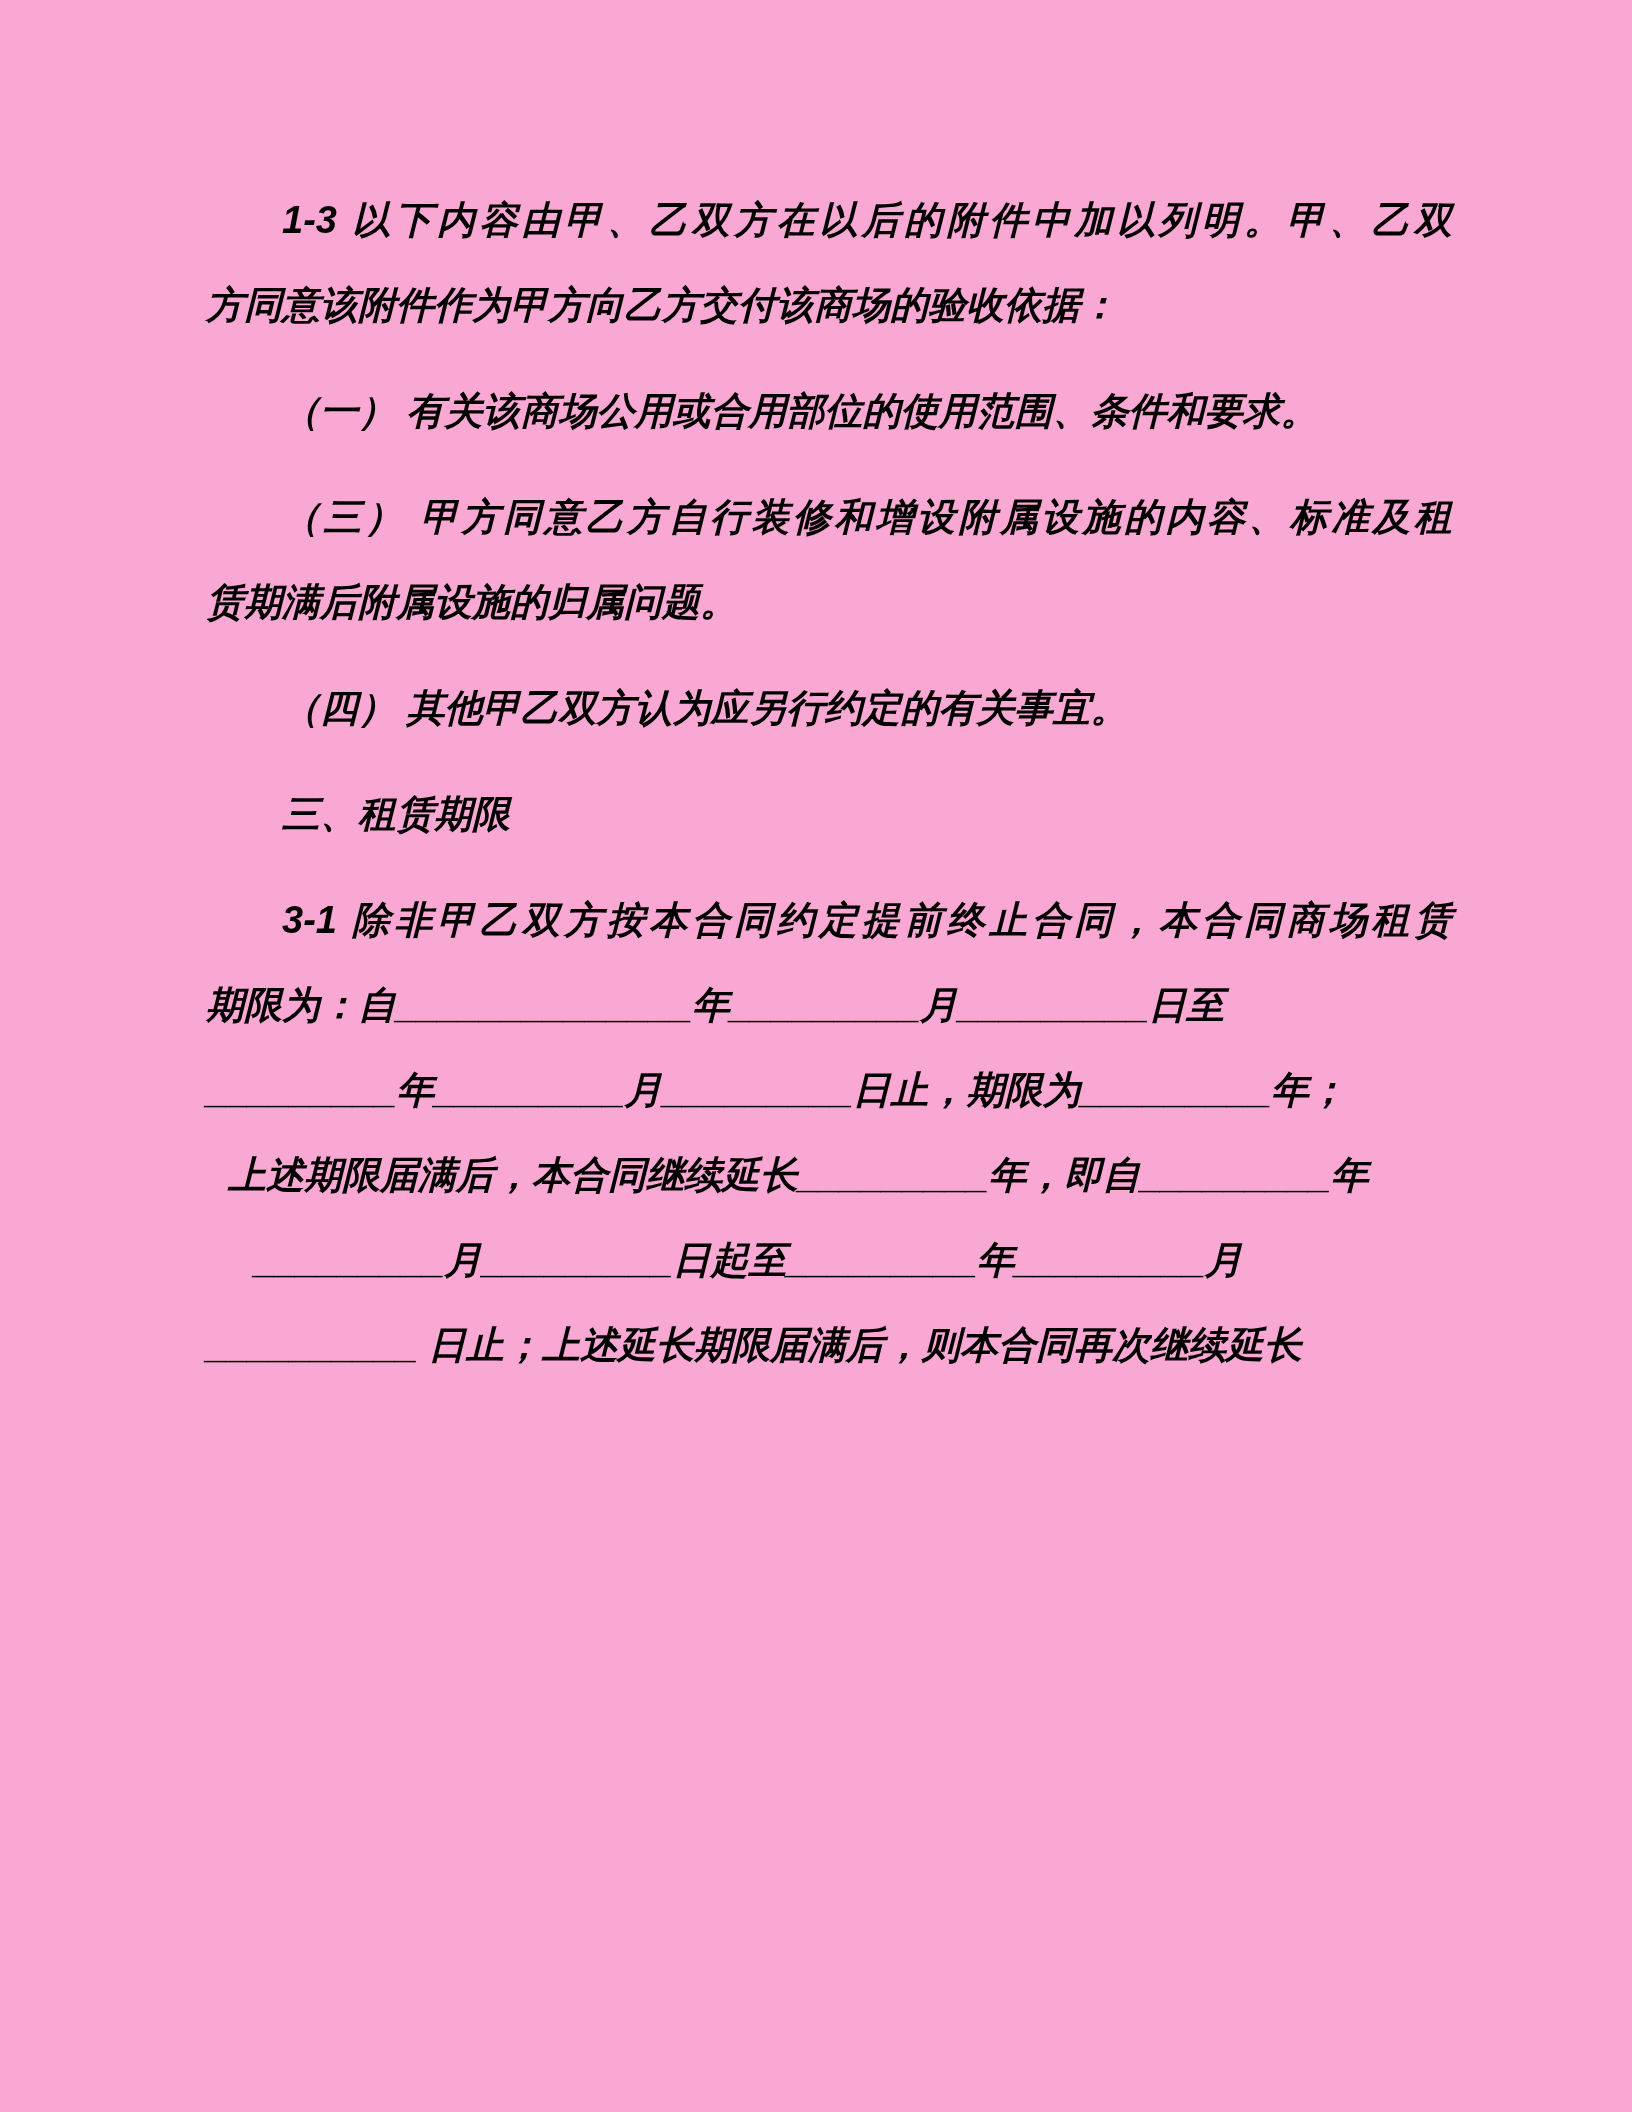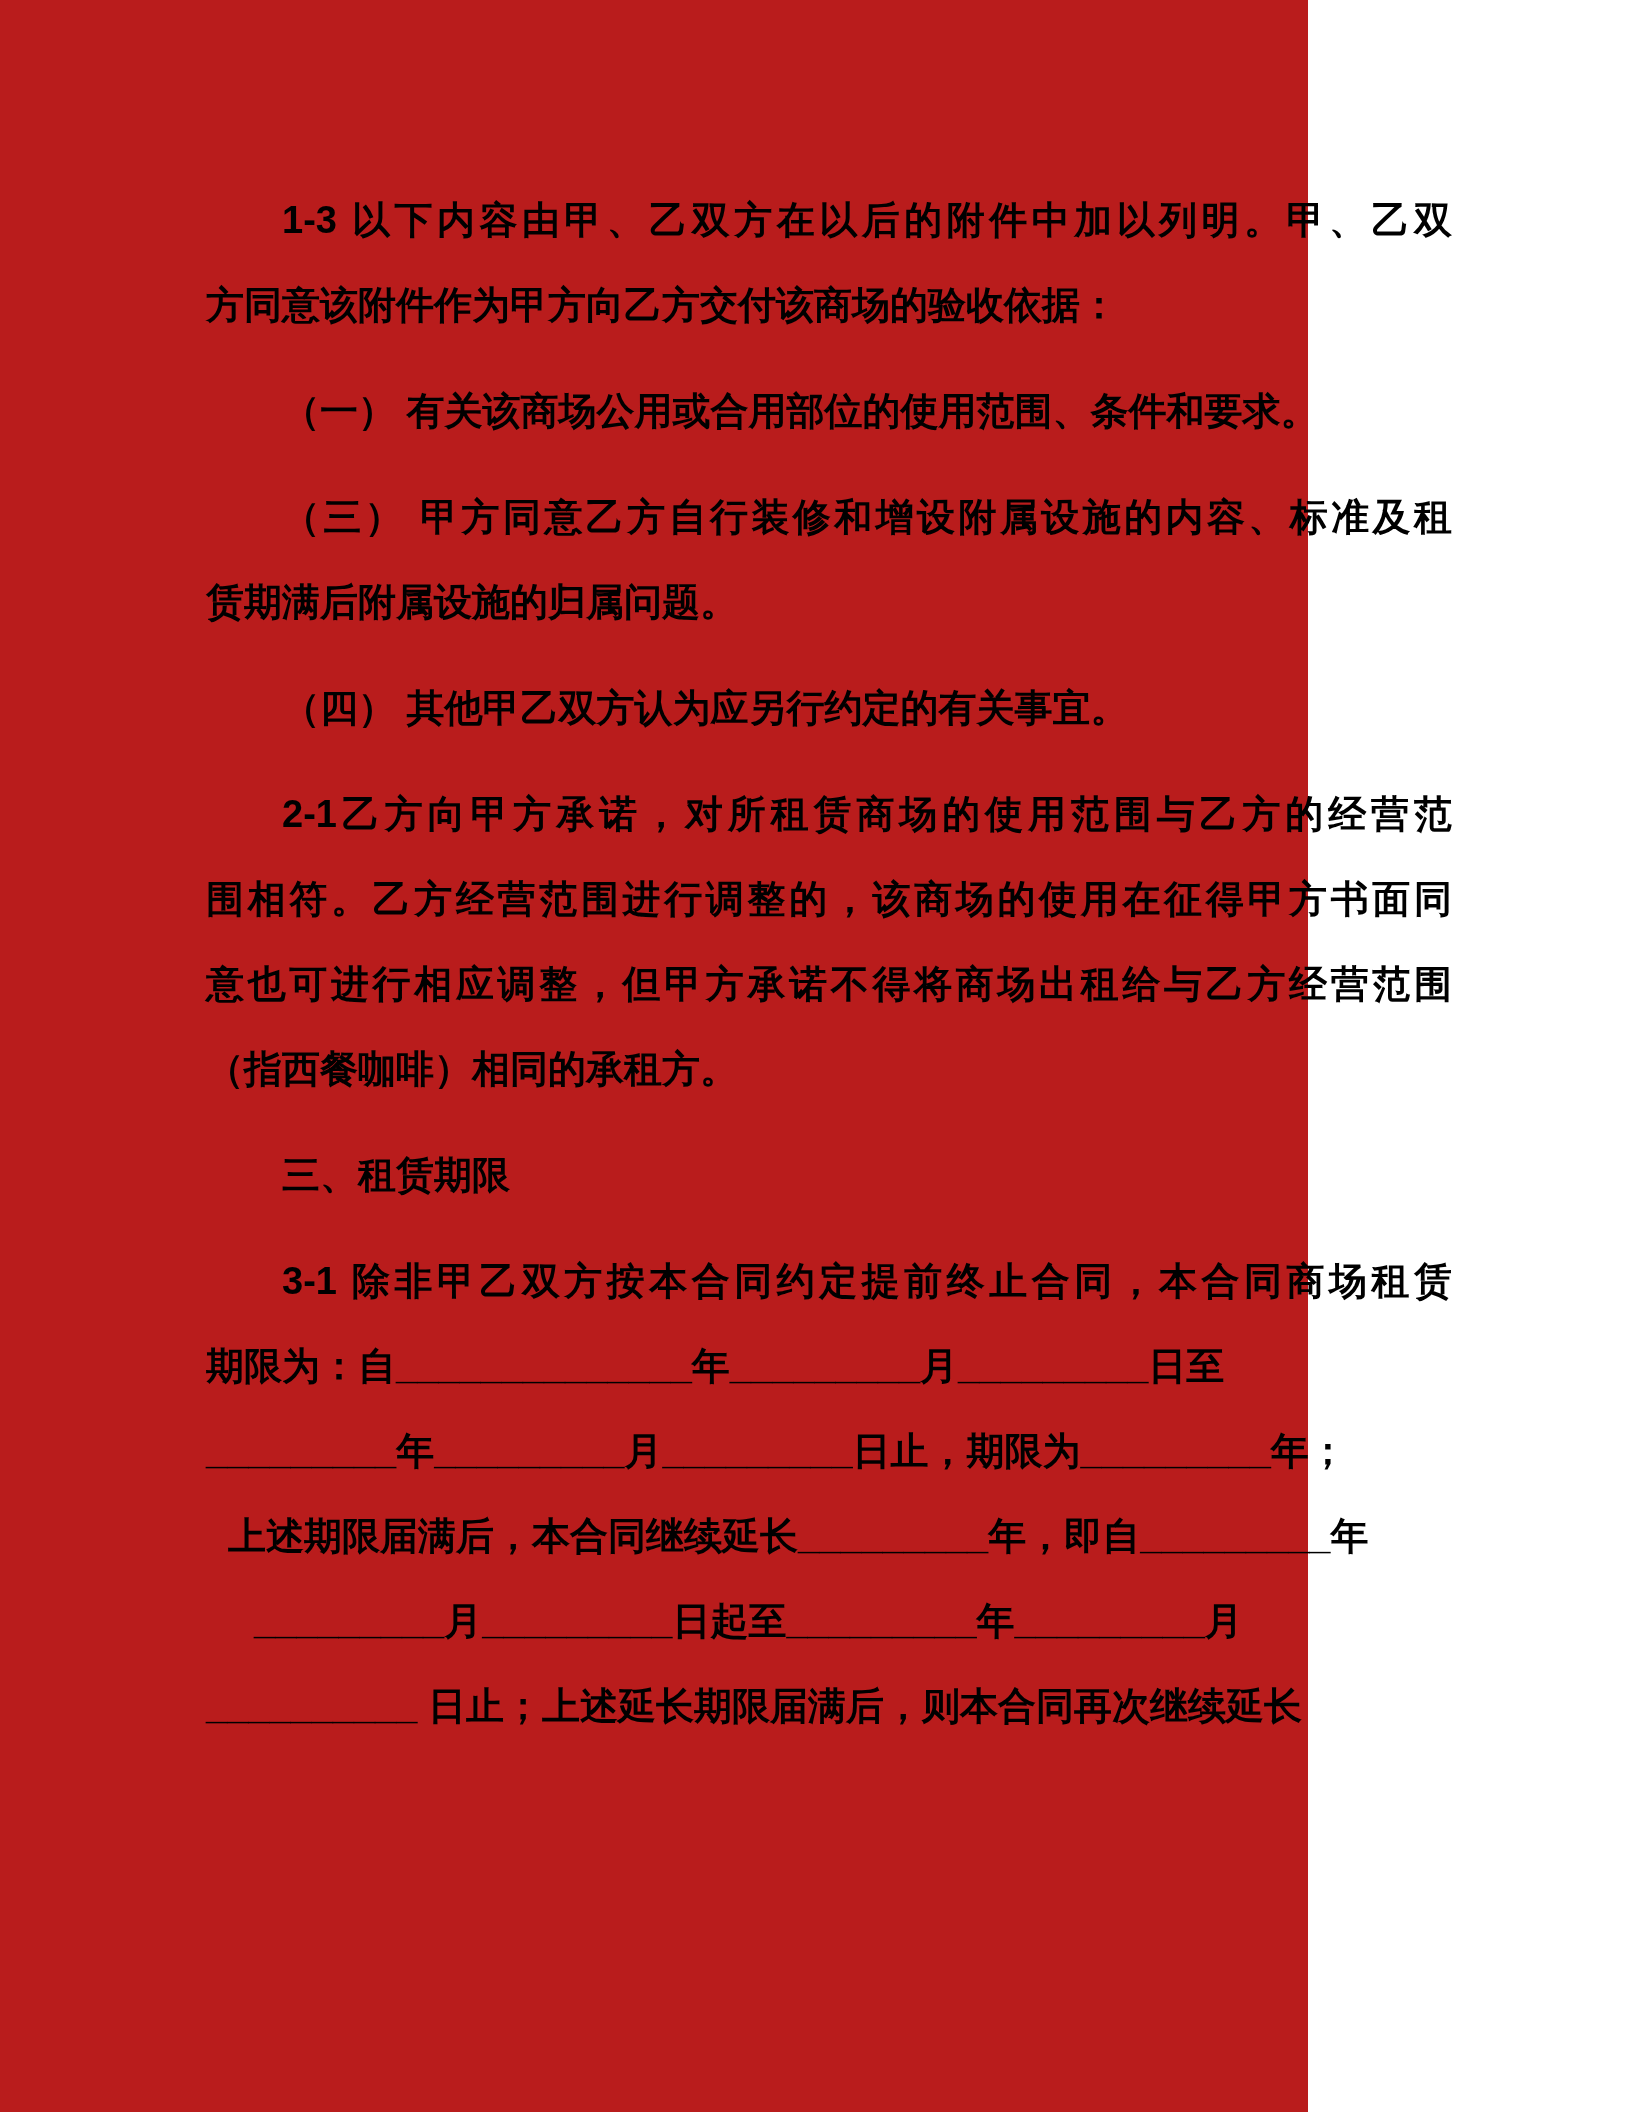--- a/index.html
+++ b/index.html
@@ -9,23 +9,24 @@
   body {
     width: 1632px;
     height: 2112px;
     background: #ffffff;
     position: relative;
     overflow: hidden;
   }
   .page {
     position: absolute;
     left: 0; top: 0;
-    width: 1308px;
+    width: 1632px;
     height: 2112px;
-    background: #b91c1c;
+    background: #f9a8d4;
+    font-style: italic;
   }
   .content {
     position: absolute;
     left: 206px;
     top: 178px;
     width: 1246px;
   }
   .para {
     margin: 0 0 21px 0;
   }
@@ -60,26 +61,20 @@
         <div class="line indent" style="color: rgb(0, 0, 0);">（一） 有关该商场公用或合用部位的使用范围、条件和要求。</div>
       </div>
       <div class="para">
         <div class="line indent stretch" style="color: rgb(0, 0, 0);">（三） 甲方同意乙方自行装修和增设附属设施的内容、标准及租</div>
         <div class="line" style="color: rgb(0, 0, 0);">赁期满后附属设施的归属问题。</div>
       </div>
       <div class="para">
         <div class="line indent" style="color: rgb(0, 0, 0);">（四） 其他甲乙双方认为应另行约定的有关事宜。</div>
       </div>
       <div class="para">
-        <div class="line indent stretch" style="color: rgb(0, 0, 0);">2-1乙方向甲方承诺，对所租赁商场的使用范围与乙方的经营范</div>
-        <div class="line stretch" style="color: rgb(0, 0, 0);">围相符。乙方经营范围进行调整的，该商场的使用在征得甲方书面同</div>
-        <div class="line stretch" style="color: rgb(0, 0, 0);">意也可进行相应调整，但甲方承诺不得将商场出租给与乙方经营范围</div>
-        <div class="line" style="color: rgb(0, 0, 0);">（指西餐咖啡）相同的承租方。</div>
-      </div>
-      <div class="para">
         <div class="line indent" style="color: rgb(0, 0, 0);">三、租赁期限</div>
       </div>
       <div class="para">
         <div class="line indent stretch" style="color: rgb(0, 0, 0);">3-1 除非甲乙双方按本合同约定提前终止合同，本合同商场租赁</div>
         <div class="line" style="color: rgb(0, 0, 0);">期限为：自______________年_________月_________日至</div>
         <div class="line" style="color: rgb(0, 0, 0);">_________年_________月_________日止，期限为_________年；</div>
         <div class="line" style="color: rgb(0, 0, 0); margin-left: 22px;">上述期限届满后，本合同继续延长_________年，即自_________年</div>
         <div class="line" style="color: rgb(0, 0, 0); margin-left: 48px;">_________月_________日起至_________年_________月</div>
         <div class="line" style="color: rgb(0, 0, 0);">__________ 日止；上述延长期限届满后，则本合同再次继续延长</div>
       </div>

